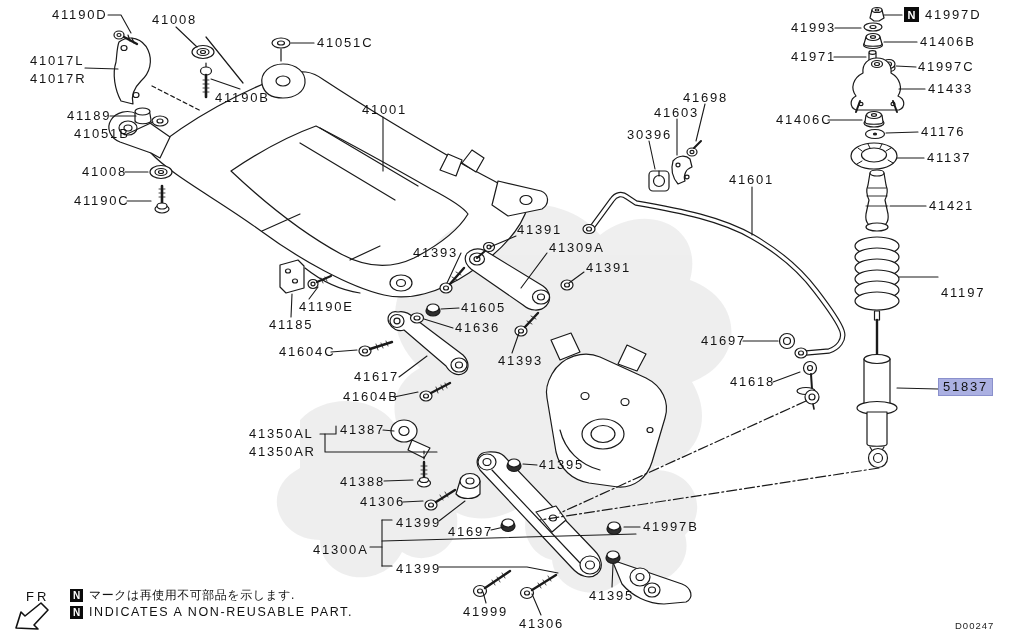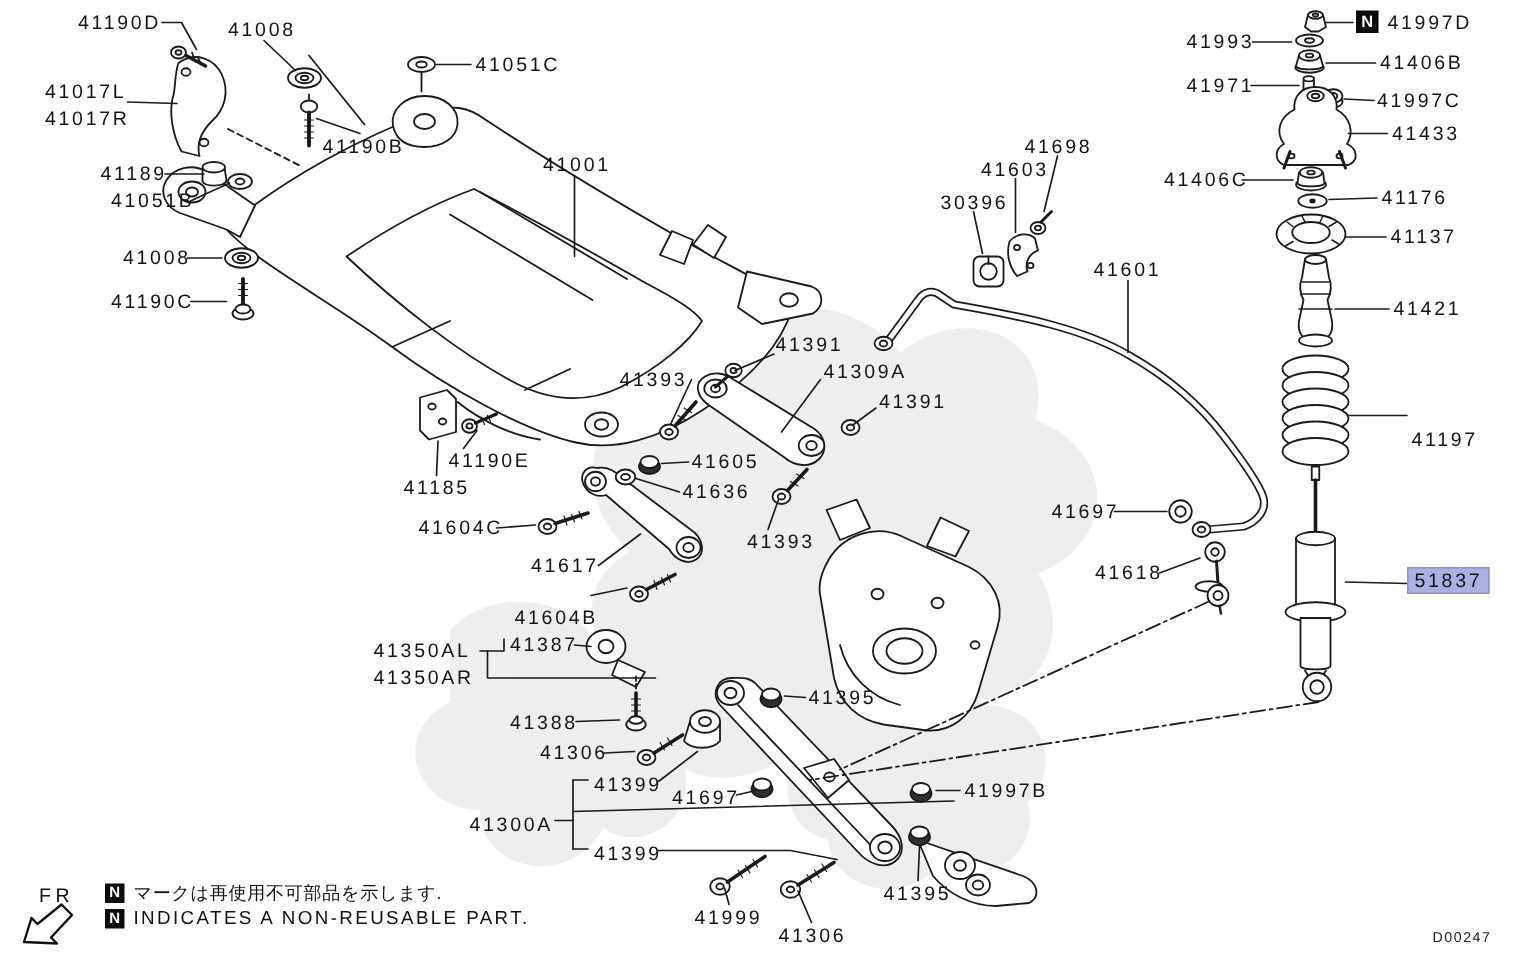--- a/index.html
+++ b/index.html
@@ -480,21 +480,21 @@
       </div>
       <div class="plabel" style="left: 269px; top: 318px;">
         <span>41185</span>
       </div>
       <div class="plabel" style="left: 279px; top: 345px;">
         <span>41604C</span>
       </div>
       <div class="plabel" style="left: 354px; top: 370px;">
         <span>41617</span>
       </div>
-      <div class="plabel" style="left: 343px; top: 390px; margin-top: 15px;">
+      <div class="plabel" style="left: 343px; top: 390px;">
         <span>41604B</span>
       </div>
       <div class="plabel" style="left: 498px; top: 354px;">
         <span>41393</span>
       </div>
       <div class="plabel" style="left: 249px; top: 427px;">
         <span>41350AL</span>
       </div>
       <div class="plabel" style="left: 249px; top: 445px;">
         <span>41350AR</span>

